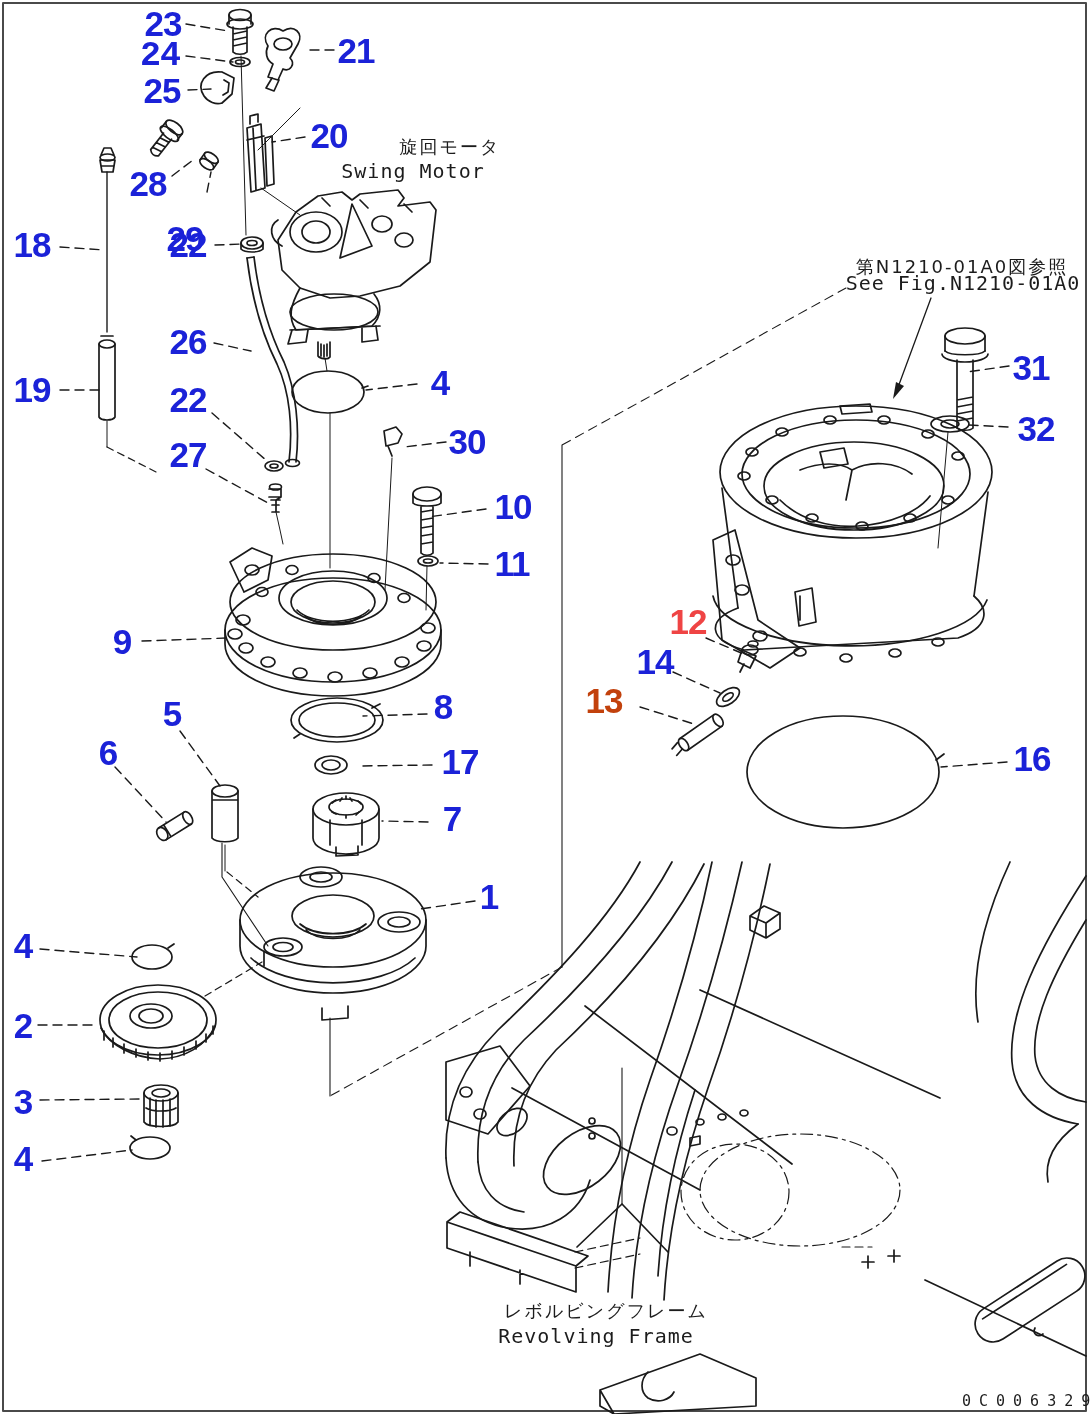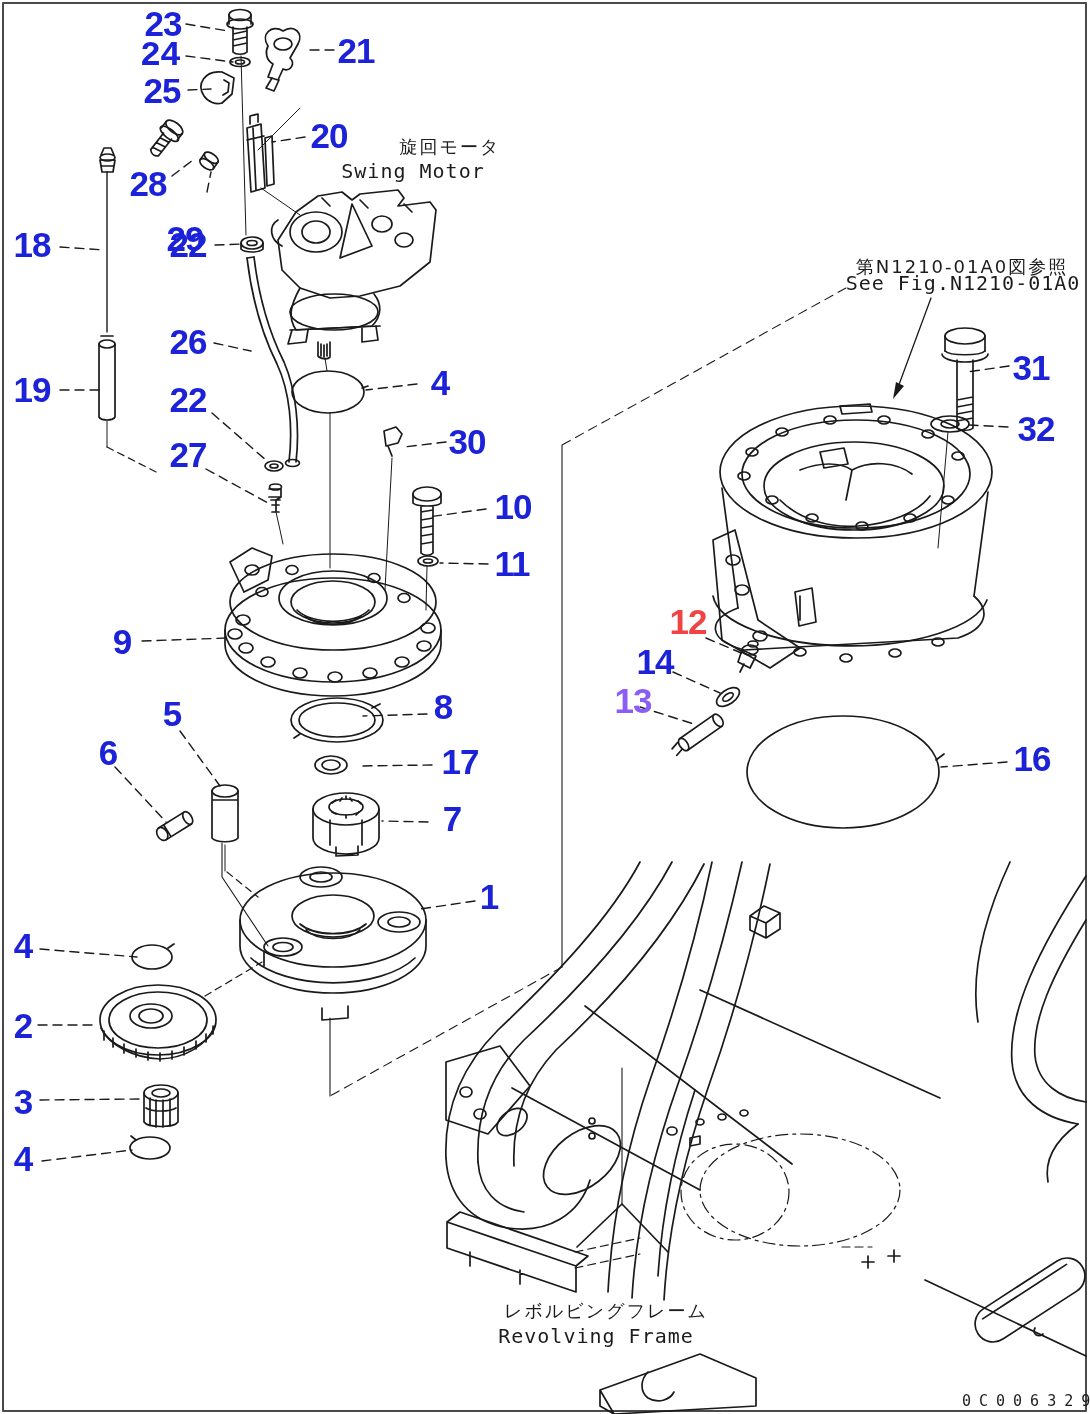--- a/index.html
+++ b/index.html
@@ -413,19 +413,19 @@
       <div class="callout" style="left: 452px; top: 818px; color: rgb(27, 34, 216);">7</div>
       <div class="callout" style="left: 172px; top: 713px; color: rgb(27, 34, 216);">5</div>
       <div class="callout" style="left: 108px; top: 752px; color: rgb(27, 34, 216);">6</div>
       <div class="callout" style="left: 489px; top: 896px; color: rgb(27, 34, 216);">1</div>
       <div class="callout" style="left: 23px; top: 945px; color: rgb(27, 34, 216);">4</div>
       <div class="callout" style="left: 23px; top: 1025px; color: rgb(27, 34, 216);">2</div>
       <div class="callout" style="left: 23px; top: 1101px; color: rgb(27, 34, 216);">3</div>
       <div class="callout" style="left: 23px; top: 1158px; color: rgb(27, 34, 216);">4</div>
       <div class="callout" style="left: 688px; top: 621px; color: #ef4444;">12</div>
       <div class="callout" style="left: 655px; top: 661px; color: rgb(27, 34, 216);">14</div>
-      <div class="callout" style="left: 633px; top: 700px; color: #8b5cf6;">13</div>
+      <div class="callout" style="left: 604px; top: 700px; color: #c2410c;">13</div>
       <div class="callout" style="left: 1032px; top: 758px; color: rgb(27, 34, 216);">16</div>
       <div class="callout" style="left: 1031px; top: 367px; color: rgb(27, 34, 216);">31</div>
       <div class="callout" style="left: 1036px; top: 428px; color: rgb(27, 34, 216);">32</div>
     </div>
 
 </div>
 
 </body></html>

